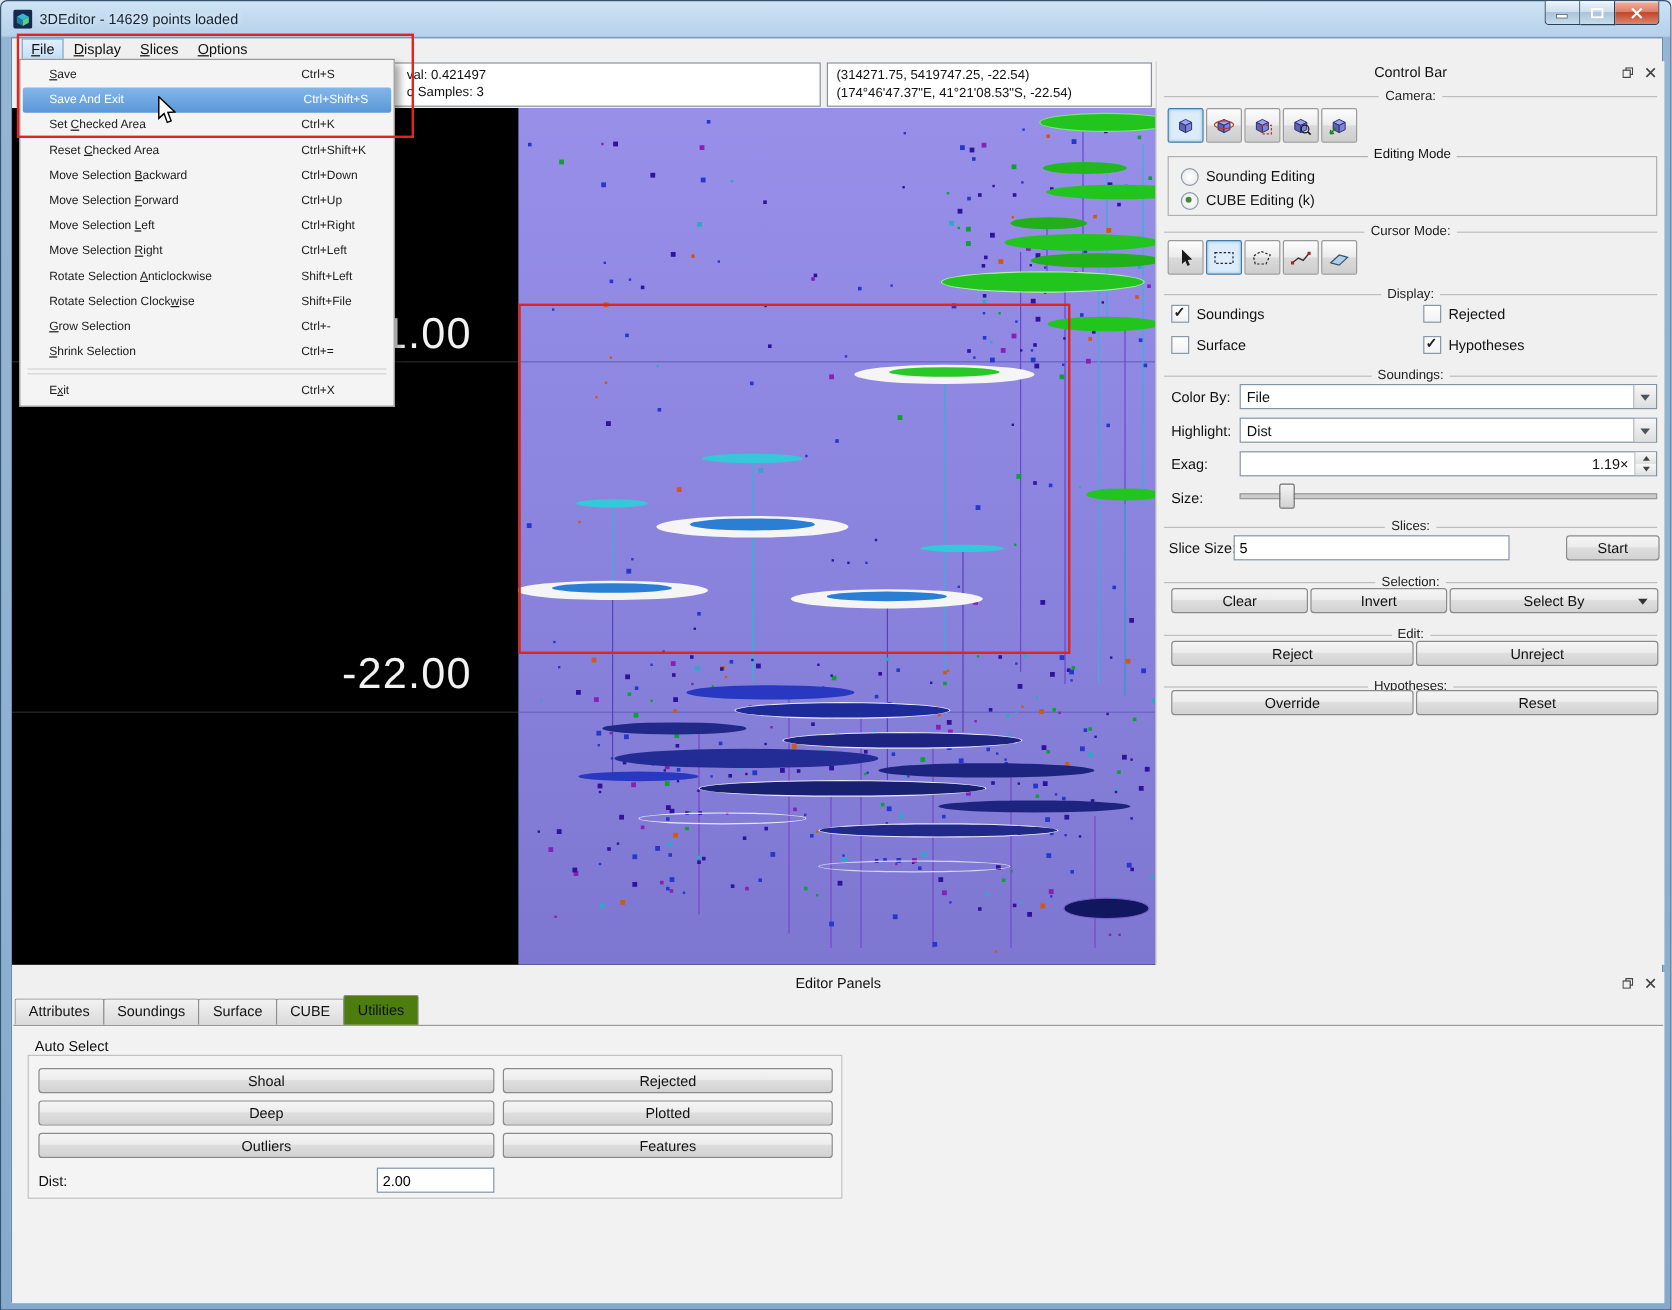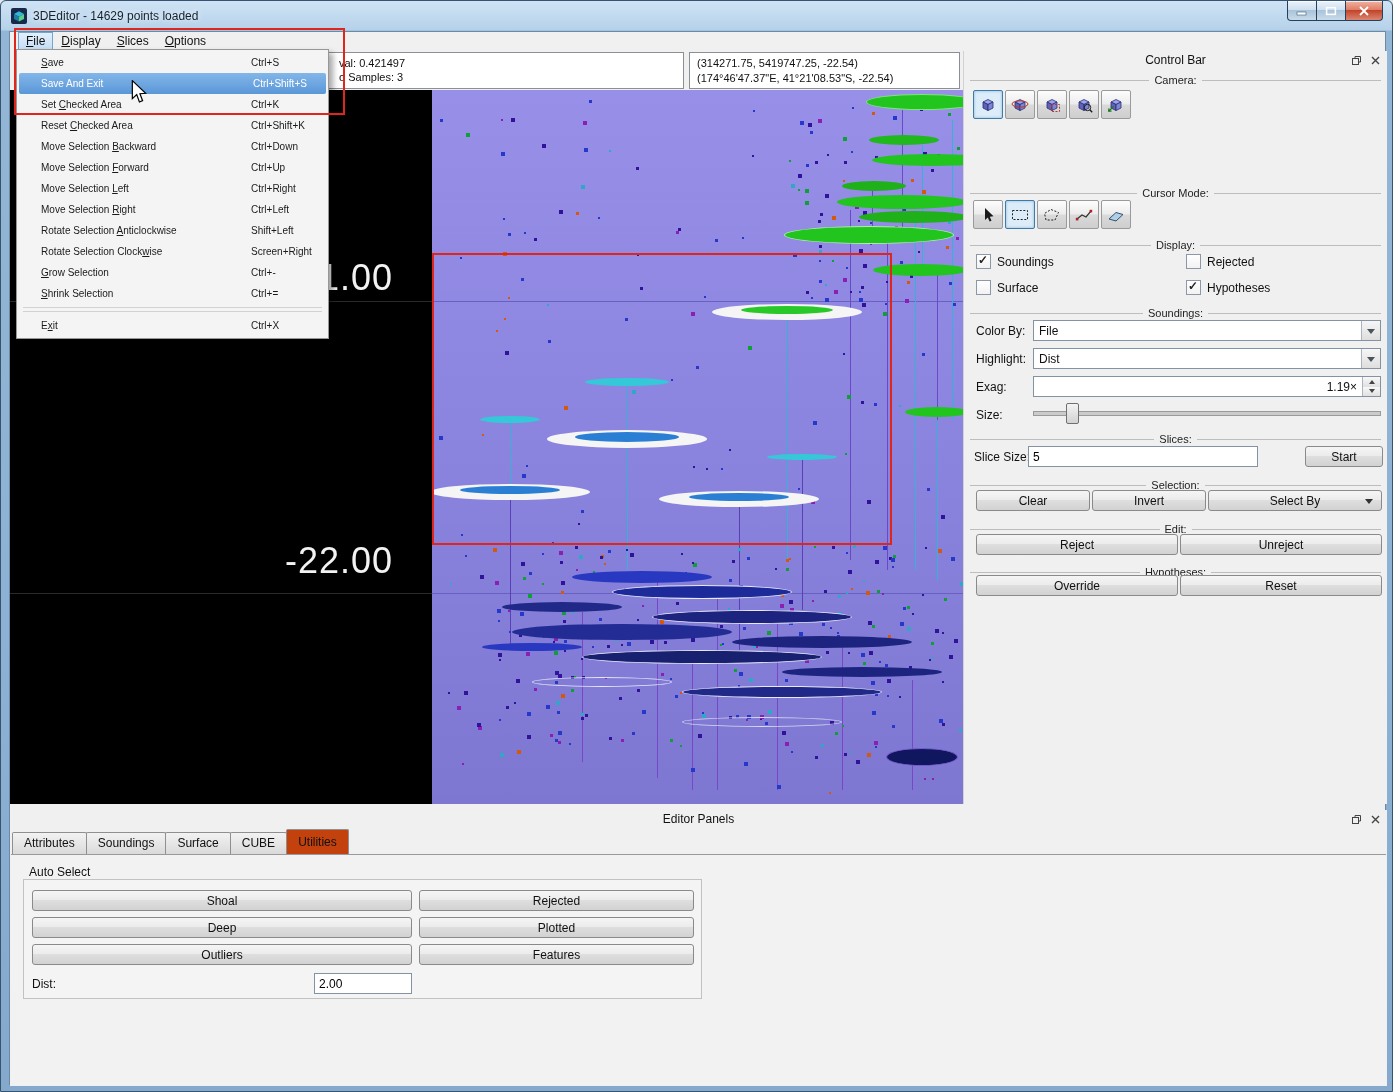--- a/index.html
+++ b/index.html
@@ -98,21 +98,21 @@
   .btnrow { position:absolute; left:12px; width:406px; height:21px; display:flex; gap:2px; }
   #selection-row{top:439px} #edit-row{top:483px} #hypo-row{top:524px}
   #selection-row .btn:nth-child(1){width:114px} #selection-row .btn:nth-child(2){width:114px} #selection-row .btn:nth-child(3){flex:1}
   #edit-row .btn,#hypo-row .btn{flex:1}
   .ddarrow { position:absolute; right:8px; top:8px; border:4px solid transparent; border-top:5px solid #333; }
   
   #editorpanels { position:absolute; left:0; top:778px; width:1377px; height:276px; background:#f0f0f0; }
   #tabs-row { position:absolute; top:20px; left:2px; height:24px; display:flex; align-items:flex-end; }
   .tab { height:21px; line-height:21px; padding:0 11px; font-size:12px; border:1px solid #8f8f8f; border-bottom:none;
          border-radius:2px 2px 0 0; background:linear-gradient(#f2f2f2,#dadada); margin-right:-1px; position:relative; }
-  .tab.active { height:24px; line-height:24px; background:#c2410c; z-index:2; }
+  .tab.active { height:24px; line-height:24px; background:#4d7c0f; z-index:2; }
   #panel-content { position:absolute; top:44px; left:1px; right:1px; bottom:1px; border-top:1px solid #9a9a9a; background:#f2f2f2; }
   #auto-select-label { position:absolute; top:10px; left:18px; font-size:12px; }
   #auto-box { position:absolute; top:24px; left:12px; width:677px; height:118px; border:1px solid #c2c2c2; background:#f4f4f4; }
   #auto-grid { position:absolute; top:10px; left:8px; display:grid; grid-template-columns:380px 275px; column-gap:7px; row-gap:6px; }
   #dist-label { position:absolute; top:97px; left:8px; font-size:12px; }
   #dist-input { top:93px; left:290px; width:98px; height:21px; }
   
   #file-menu { position:absolute; left:16px; top:49px; width:311px; background:#f4f4f4; border:1px solid #979797;
                box-shadow:4px 4px 6px rgba(0,0,0,.35); z-index:50; padding:2px 0; }
   .fm-item { position:relative; height:21px; line-height:21px; padding-left:24px; font-size:10px; color:#1a1a1a; }
@@ -738,20 +738,31 @@
               <svg width="18" height="16" viewBox="0 0 18 16">
                 <polygon points="4,5 9,2.5 14,5 9,7.5" fill="#9aa6f0" stroke="#2c2c6e" stroke-width="0.8"></polygon>
                 <polygon points="4,5 9,7.5 9,13.5 4,11" fill="#5d63b8" stroke="#2c2c6e" stroke-width="0.8"></polygon>
                 <polygon points="14,5 9,7.5 9,13.5 14,11" fill="#7d85d6" stroke="#2c2c6e" stroke-width="0.8"></polygon>
                 <path d="M1.5 14.5 L6.5 9.5 M1.5 14.5 l3.2 -0.5 M1.5 14.5 l0.5 -3.2" stroke="#1c7a1c" stroke-width="1.2" fill="none"></path>
               </svg>
             </span>
           </div>
         </div>
 
+      <div id="group-editing">
+        <span id="group-editing-label">Editing Mode</span>
+      <div class="radio-row" style="top: 8px;">
+            <div class="radio"></div>
+            <span class="rlabel">Sounding Editing</span>
+          </div>
+          <div class="radio-row" style="top: 28px;">
+            <div class="radio sel"></div>
+            <span class="rlabel">CUBE Editing (k)</span>
+          </div>
+        </div>
 
       <div class="divider" id="div-cursor">
           <span>Cursor Mode:</span>
         </div>
       <div id="cursor-row">
           <div class="iconbtn">
             <span class="ic">
               <svg width="18" height="16" viewBox="0 0 18 16">
                 <path d="M6 1 L6 13 L8.8 10.4 L10.6 14.6 L12.5 13.7 L10.8 9.7 L14.5 9.2 Z" fill="#1a1a1a"></path>
               </svg>
@@ -944,21 +955,21 @@
 <div id="file-menu">
     <div class="fm-item"><span class="lbl"><span></span><span class="mn">S</span><span>ave</span></span><span class="sc">Ctrl+S</span></div>
     <div class="fm-item hl"><span class="lbl"><span>Save And Exit</span><span class="mn"></span><span></span></span><span class="sc">Ctrl+Shift+S</span></div>
     <div class="fm-item"><span class="lbl"><span>Set </span><span class="mn">C</span><span>hecked Area</span></span><span class="sc">Ctrl+K</span></div>
     <div class="fm-item"><span class="lbl"><span>Reset </span><span class="mn">C</span><span>hecked Area</span></span><span class="sc">Ctrl+Shift+K</span></div>
     <div class="fm-item"><span class="lbl"><span>Move Selection </span><span class="mn">B</span><span>ackward</span></span><span class="sc">Ctrl+Down</span></div>
     <div class="fm-item"><span class="lbl"><span>Move Selection </span><span class="mn">F</span><span>orward</span></span><span class="sc">Ctrl+Up</span></div>
     <div class="fm-item"><span class="lbl"><span>Move Selection </span><span class="mn">L</span><span>eft</span></span><span class="sc">Ctrl+Right</span></div>
     <div class="fm-item"><span class="lbl"><span>Move Selection </span><span class="mn">R</span><span>ight</span></span><span class="sc">Ctrl+Left</span></div>
     <div class="fm-item"><span class="lbl"><span>Rotate Selection </span><span class="mn">A</span><span>nticlockwise</span></span><span class="sc">Shift+Left</span></div>
-    <div class="fm-item"><span class="lbl"><span>Rotate Selection Clock</span><span class="mn">w</span><span>ise</span></span><span class="sc">Screen+Right</span></div>
+    <div class="fm-item"><span class="lbl"><span>Rotate Selection Clock</span><span class="mn">w</span><span>ise</span></span><span class="sc">Shift+File</span></div>
     <div class="fm-item"><span class="lbl"><span></span><span class="mn">G</span><span>row Selection</span></span><span class="sc">Ctrl+-</span></div>
     <div class="fm-item"><span class="lbl"><span></span><span class="mn">S</span><span>hrink Selection</span></span><span class="sc">Ctrl+=</span></div>
     <div class="fm-sep"></div>
     <div class="fm-sep"></div>
     <div class="fm-item"><span class="lbl"><span>E</span><span class="mn">x</span><span>it</span></span><span class="sc">Ctrl+X</span></div>
   </div>
 <div class="annotation" id="menu-annotation" style="border-color: rgb(224, 38, 28);"></div>
 <div class="annotation" id="scene-annotation" style="border-color: rgb(224, 38, 28);"></div>
 <svg id="mouse-cursor" width="16" height="24" viewBox="0 0 12 18">
   <path d="M1 0.5 L1 14 L4.3 11 L6.3 16.5 L8.7 15.5 L6.7 10.3 L11 10 Z" fill="#fff" stroke="#000" stroke-width="0.9"></path>

